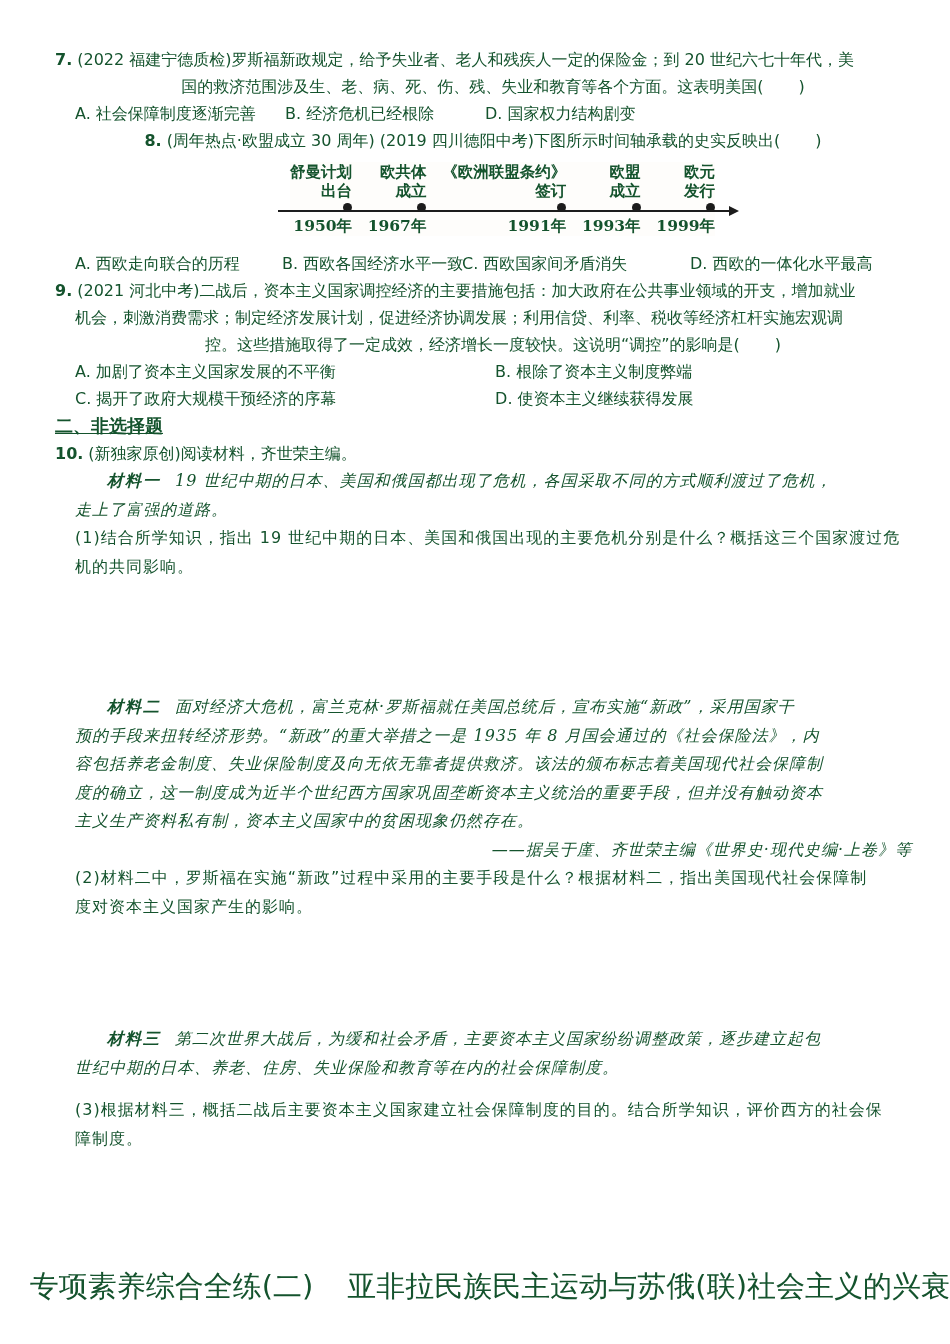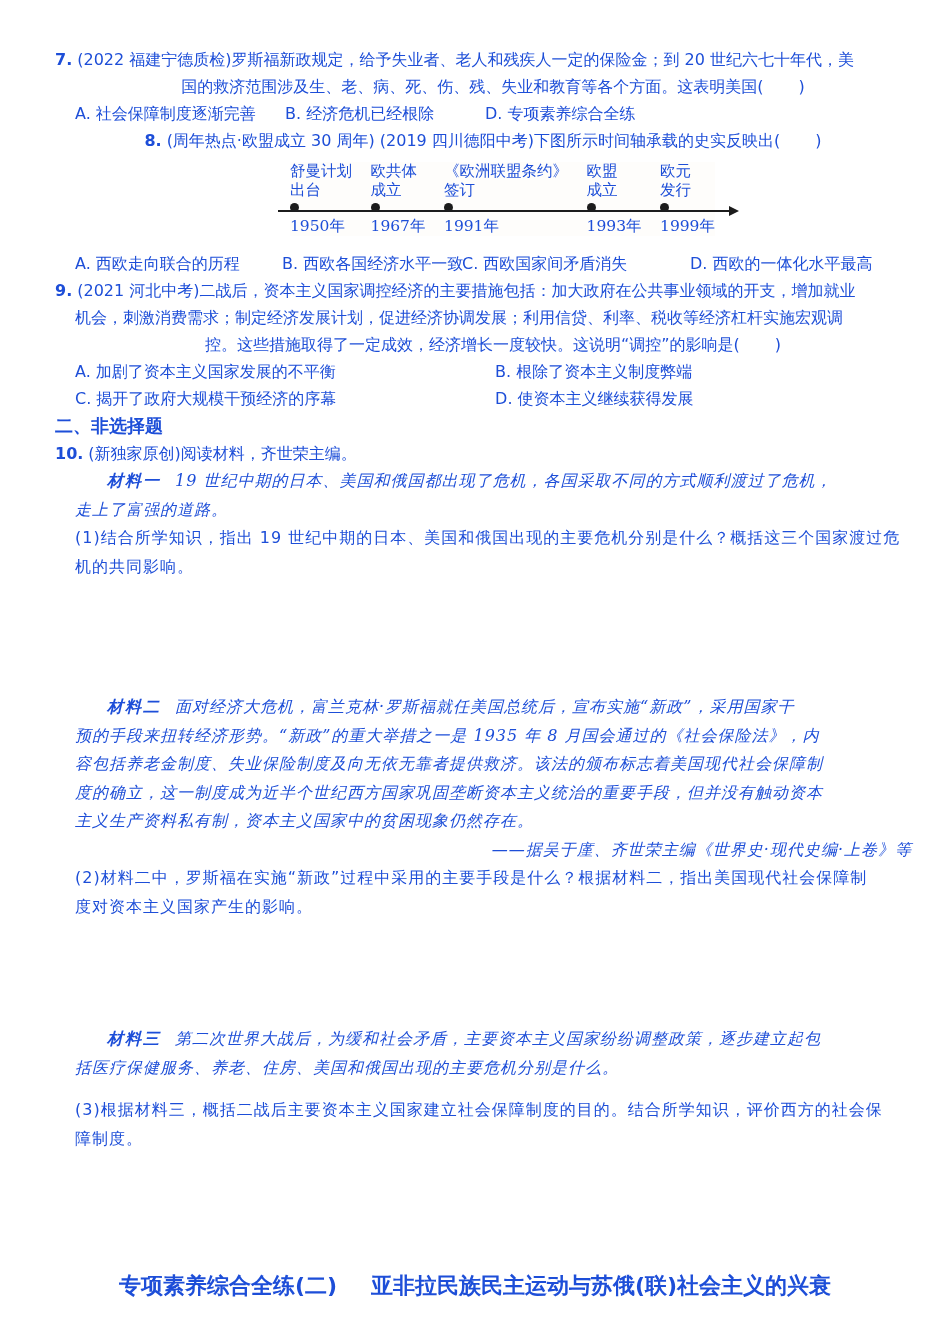--- a/index.html
+++ b/index.html
@@ -1,80 +1,80 @@
 <!DOCTYPE html>
 <html><head>
 <meta charset="utf-8">
 <style>
   html,body{margin:0;padding:0;background:#e8e8e8;}
   .page{
     width:950px;height:1344px;background:#ffffff;position:relative;
-    margin:0 auto;overflow:hidden;color:#1d4ed8;
+    margin:0 auto;overflow:hidden;color:#14532d;
     font-family:"DejaVu Sans","Liberation Sans",sans-serif;
   }
   .content{padding:46px 38px 0 55px;font-size:16px;}
   .line{min-height:27px;line-height:27px;white-space:nowrap;}
   .indent{margin-left:20px;}
   .qnum{font-weight:bold;margin-right:5px;}
   .bline{display:flex;justify-content:center;}
   .bracket{letter-spacing:1px;white-space:pre;}
   .optrow{display:flex;}
   .opt{display:inline-block;white-space:nowrap;}
   .q7a{width:210px}.q7b{width:200px}.q7c{width:207px}
   .q8a{width:207px}.q8b{width:180px}.q8c{width:228px}
   .q9col{width:415px;display:inline-block;}
-  .section-heading{font-weight:bold;font-size:18px;line-height:28px;min-height:28px;}
+  .section-heading{font-weight:bold;font-size:18px;line-height:28px;min-height:28px;text-decoration:underline;}
   .sub{margin-left:20px;}
   .sub .line{min-height:28.5px;line-height:28.5px;letter-spacing:1px;}
   .kai{font-family:"DejaVu Serif","Liberation Serif",serif;font-style:italic;letter-spacing:2.5px;}
   .mlabel{font-weight:bold;margin-right:14px;letter-spacing:2px;}
   .ti2{text-indent:2em;}
   .source{text-align:right;}
   .answer-space{width:100%;}
   .sp1{height:112px}.sp2{height:104px}.sp3{height:14px}
   
   .timeline{
     position:relative;margin:8px 0 14px 235px;width:425px;
     font-family:"DejaVu Serif","Liberation Serif",serif;font-size:15.5px;
     background:#fefdfb;
   }
   .tl-cols{display:flex;justify-content:space-between;text-align:center;}
-  .tl-col{display:flex;flex-direction:column;align-items:flex-start;}
+  .tl-col{display:flex;flex-direction:column;align-items:flex-end;font-weight:bold;}
   .tl-l1,.tl-l2{line-height:19px;white-space:nowrap;}
   .tl-dot{width:9px;height:9px;border-radius:50%;background:#1c1c1c;margin:3px 0 4px 0;position:relative;z-index:2;}
   .tl-year{line-height:20px;white-space:nowrap;}
   .tl-line{position:absolute;left:-12px;right:-20px;top:48px;height:2px;background:#1c1c1c;}
   .tl-line .arrow{
     position:absolute;right:-4px;top:-4px;width:0;height:0;
     border-left:10px solid #1c1c1c;border-top:5px solid transparent;border-bottom:5px solid transparent;
   }
   .footer-title{
-    position:absolute;top:1272px;left:0;right:0;text-align:center;
-    font-weight:bold;font-size:22px;line-height:28px;
+    position:absolute;top:1272px;left:0;right:0;text-align:right;
+    font-weight:normal;font-size:29px;line-height:28px;
   }
   .footer-gap{display:inline-block;width:34px;}
 </style>
 </head>
 <body>
 
 <div class="page">
   <div class="content">
 
     <div>
       <div class="line">
         <span class="qnum">7.</span><span>(2022 福建宁德质检)罗斯福新政规定，给予失业者、老人和残疾人一定的保险金；到 20 世纪六七十年代，美</span>
       </div>
       <div class="line indent bline">
         <span>国的救济范围涉及生、老、病、死、伤、残、失业和教育等各个方面。这表明美国</span>
         <span class="bracket">(　　)</span>
       </div>
       <div class="line indent optrow">
         <span class="opt q7a">A. 社会保障制度逐渐完善</span>
         <span class="opt q7b">B. 经济危机已经根除</span>
-        <span class="opt">D. 专项素养综合全练</span>
+        <span class="opt">D. 国家权力结构剧变</span>
       </div>
     </div>
 
     <div>
       <div class="line bline">
         <span><span class="qnum">8.</span><span>(周年热点·欧盟成立 30 周年) (2019 四川德阳中考)下图所示时间轴承载的史实反映出</span></span>
         <span class="bracket">(　　)</span>
       </div>
 
       <div class="timeline">
@@ -180,21 +180,21 @@
           <div class="line">(2)材料二中，罗斯福在实施“新政”过程中采用的主要手段是什么？根据材料二，指出美国现代社会保障制</div>
           <div class="line">度对资本主义国家产生的影响。</div>
         </div>
 
         <div class="answer-space sp2"></div>
 
         <div>
           <div class="line kai ti2">
             <span class="mlabel">材料三</span><span>第二次世界大战后，为缓和社会矛盾，主要资本主义国家纷纷调整政策，逐步建立起包</span>
           </div>
-          <div class="line kai">括医疗保健服务、养老、住房、美国和俄国出现的主要危机分别是什么。</div>
+          <div class="line kai">世纪中期的日本、养老、住房、失业保险和教育等在内的社会保障制度。</div>
         </div>
 
         <div class="answer-space sp3"></div>
 
         <div>
           <div class="line">(3)根据材料三，概括二战后主要资本主义国家建立社会保障制度的目的。结合所学知识，评价西方的社会保</div>
           <div class="line">障制度。</div>
         </div>
 
       </div>

